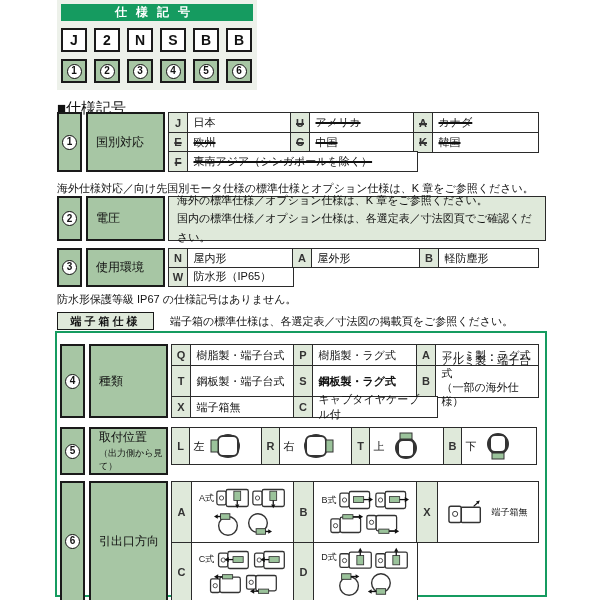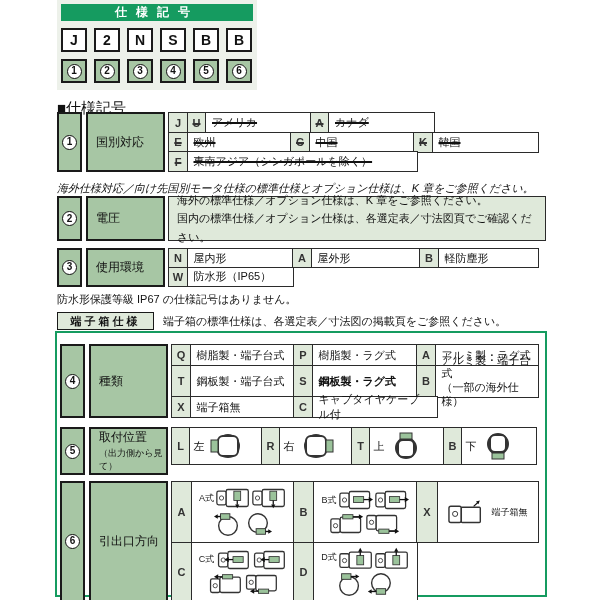--- a/index.html
+++ b/index.html
@@ -31,21 +31,21 @@
   .s { text-decoration:line-through; text-decoration-thickness:1.5px; }
   .note { font-size:11px; color:#111; }
 
   
   .pos { position:absolute; left:57px; }
 
   
   .desc-box { width:378px; background:#dfe9da; border:1.5px solid #2b2b2b; font-size:11px; line-height:1.65; padding:3px 8px; display:flex; flex-direction:column; justify-content:center; }
 
   
-  .term-head { position:absolute; left:57px; top:312px; display:flex; align-items:center; gap:9px; }
+  .term-head { position:absolute; left:57px; top:312px; display:flex; align-items:center; gap:16px; }
   .term-label { width:97px; height:18px; background:#dfe9da; border:1.6px solid #1a1a1a; font-size:11px; font-weight:bold; letter-spacing:3px; display:flex; align-items:center; justify-content:center; }
   .green-section { position:absolute; left:55px; top:331px; width:492px; height:266px; border:2px solid #159b60; padding:5px 0 0 3px; }
   .green-section .trow { margin-left:0; }
 
   .mt6 { margin-top:6px; } .mt9 { margin-top:9px; }
   .twolines { line-height:1.25; padding-top:2px; padding-bottom:2px; display:block; }
 
   
   .poscell { padding:0 4px; gap:4px; justify-content:flex-start; }
   .poscell svg { flex:none; }
@@ -98,40 +98,41 @@
   <div class="sec-title">■仕様記号</div>
 
   <div class="trow pos" style="top:112px;">
     <div class="no-cell">
         <span class="circ">1</span>
       </div>
     <div class="label-cell">国別対応</div>
     <div class="grid">
       <div class="srow" style="height:21px;">
         <div class="cell lcell" style="width:20px;">J</div>
+        <div class="cell dcell" style="width:105px;">日本</div>
         <div class="cell lcell s" style="width:20px;">U</div>
         <div class="cell dcell s" style="width:106px;">アメリカ</div>
         <div class="cell lcell s" style="width:20px;">A</div>
         <div class="cell dcell s" style="width:107px;">カナダ</div>
       </div>
       <div class="srow" style="height:21px;">
         <div class="cell lcell s" style="width:20px;">E</div>
         <div class="cell dcell s" style="width:105px;">欧州</div>
         <div class="cell lcell s" style="width:20px;">C</div>
         <div class="cell dcell s" style="width:106px;">中国</div>
         <div class="cell lcell s" style="width:20px;">K</div>
         <div class="cell dcell s" style="width:107px;">韓国</div>
       </div>
       <div class="srow" style="height:21px;">
         <div class="cell lcell s" style="width:20px;">F</div>
         <div class="cell dcell s" style="width:231px;">東南アジア（シンガポールを除く）</div>
       </div>
     </div>
   </div>
-  <div class="note pos" style="top:181px;font-style:italic;">海外仕様対応／向け先国別モータ仕様の標準仕様とオプション仕様は、K 章をご参照ください。</div>
+  <div class="note pos" style="top:181px;">海外仕様対応／向け先国別モータ仕様の標準仕様とオプション仕様は、K 章をご参照ください。</div>
 
   <div class="trow pos" style="top:196px; height:45px;">
     <div class="no-cell">
         <span class="circ">2</span>
       </div>
     <div class="label-cell">電圧</div>
     <div class="desc-box">
       <span>海外の標準仕様／オプション仕様は、K 章をご参照ください。</span>
       <span>国内の標準仕様／オプション仕様は、各選定表／寸法図頁でご確認ください。</span>
     </div>

